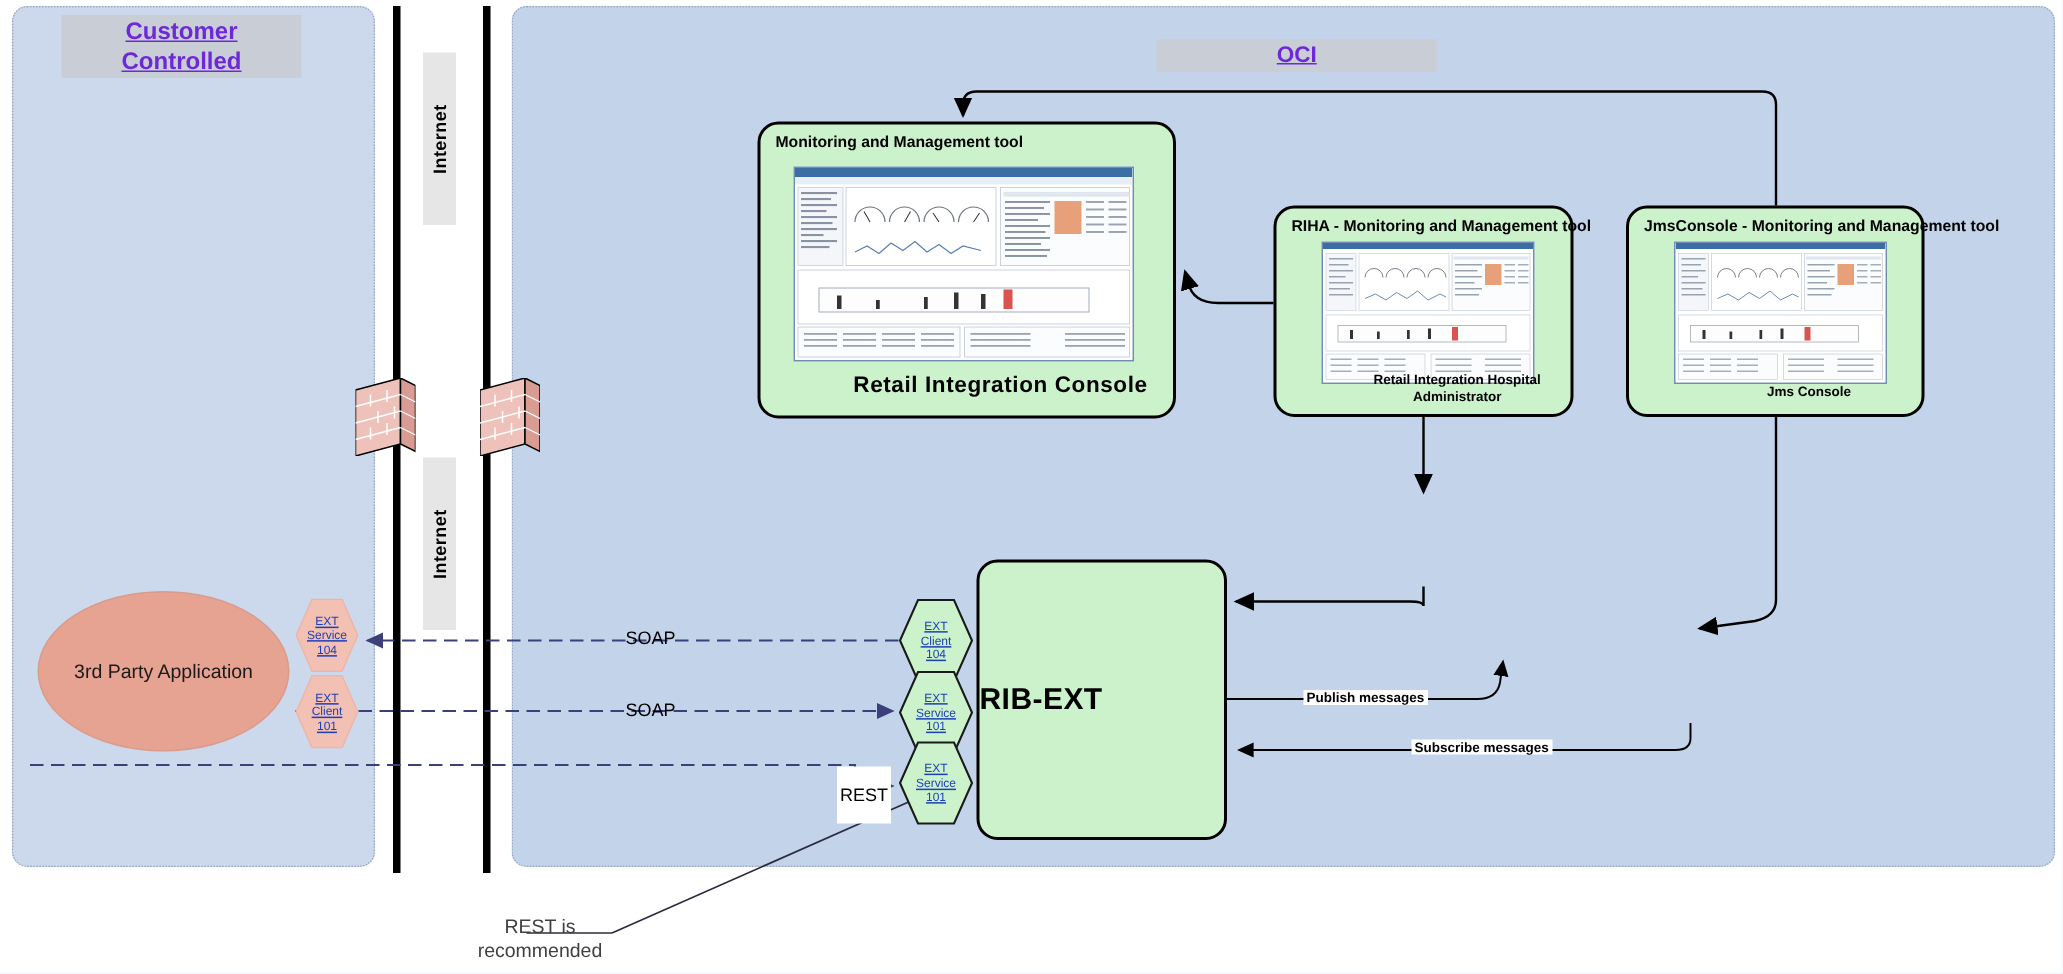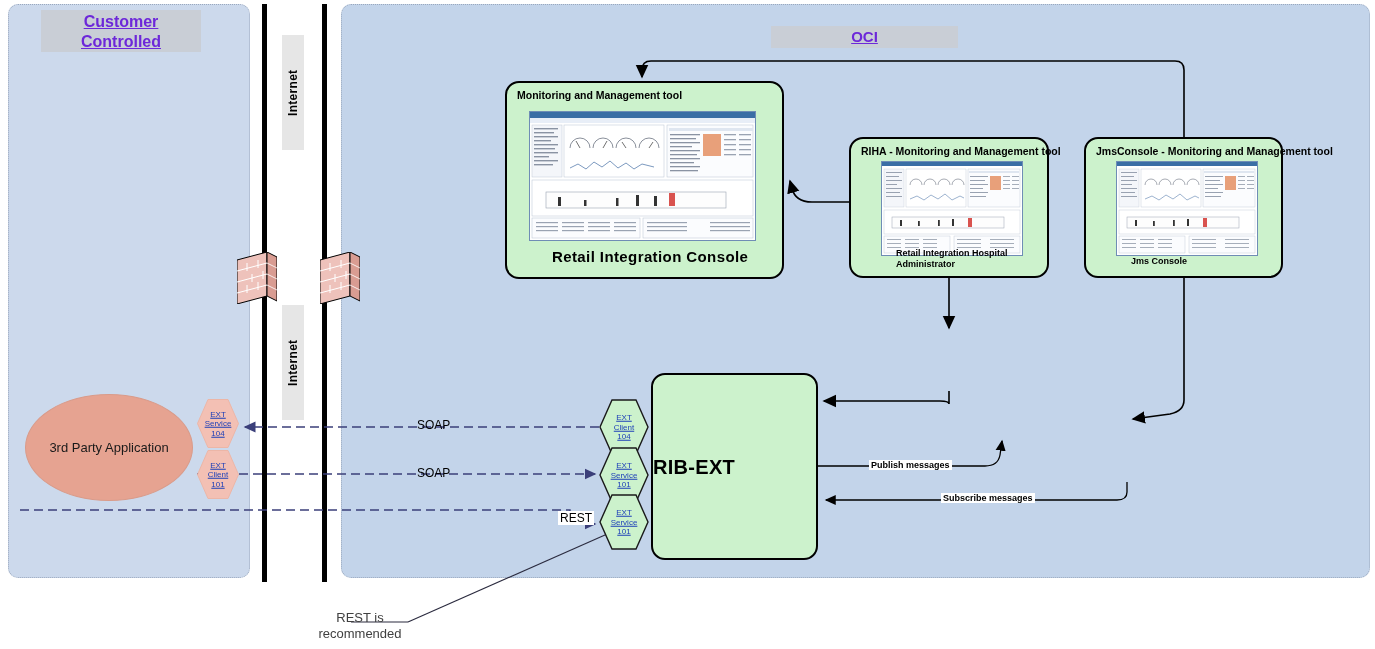--- a/index.html
+++ b/index.html
@@ -49,21 +49,21 @@
   
   .gbox{
     background:#ccf2cc;border:2px solid #000;border-radius:14px;
     box-sizing:border-box;
   }
   .gbox-title{
     position:absolute;font-size:10.5px;color:#000;font-weight:bold;
     left:10px;top:6px;white-space:nowrap;
   }
   .gbox-caption{
-    position:absolute;left:0;right:0;text-align:left;color:#000;margin-left:45px;
+    position:absolute;left:0;right:0;text-align:center;color:#000;margin-left:45px;
   }
 
   .box-ric{left:505px;top:81px;width:279px;height:198px;}
   .cap-ric{bottom:12px;font-size:15px;font-weight:bold;letter-spacing:.4px;}
   .box-riha{left:849px;top:137px;width:200px;height:141px;}
   .cap-riha{bottom:6px;font-size:9px;font-weight:bold;line-height:11px;}
   .box-jms{left:1084px;top:137px;width:199px;height:141px;}
   .cap-jms{bottom:10px;font-size:9px;font-weight:bold;}
 
   
@@ -125,21 +125,21 @@
   .hex-g3{left:599px;top:494px;width:50px;height:56px;}
   .hex-p1{left:197px;top:399px;width:42px;height:49px;}
   .hex-p2{left:197px;top:450px;width:42px;height:49px;}
 
   
   .elabel{position:absolute;color:#000;white-space:nowrap;}
   .elabel-plain{font-size:12px;}
   .elabel-boxed{font-size:9px;font-weight:bold;background:#ffffff;padding:0 2px;}
   .lb-soap1{left:417px;top:418px;}
   .lb-soap2{left:417px;top:466px;}
-  .lb-rest{left:558px;top:511px;font-size:12px;background:#fff;padding:0 2px;}
+  .lb-rest{left:558px;top:511px;font-size:12px;background:#fff;padding:12px 2px;}
   .lb-pub{left:869px;top:460px;}
   .lb-sub{left:941px;top:493px;}
   .note-rest{left:305px;top:610px;font-size:13px;color:#404040;
     text-align:center;line-height:16px;width:110px;}
 
   svg.overlay{position:absolute;left:0;top:0;width:1375px;height:649px;
     pointer-events:none;}
 </style>
 </head>
 <body>

